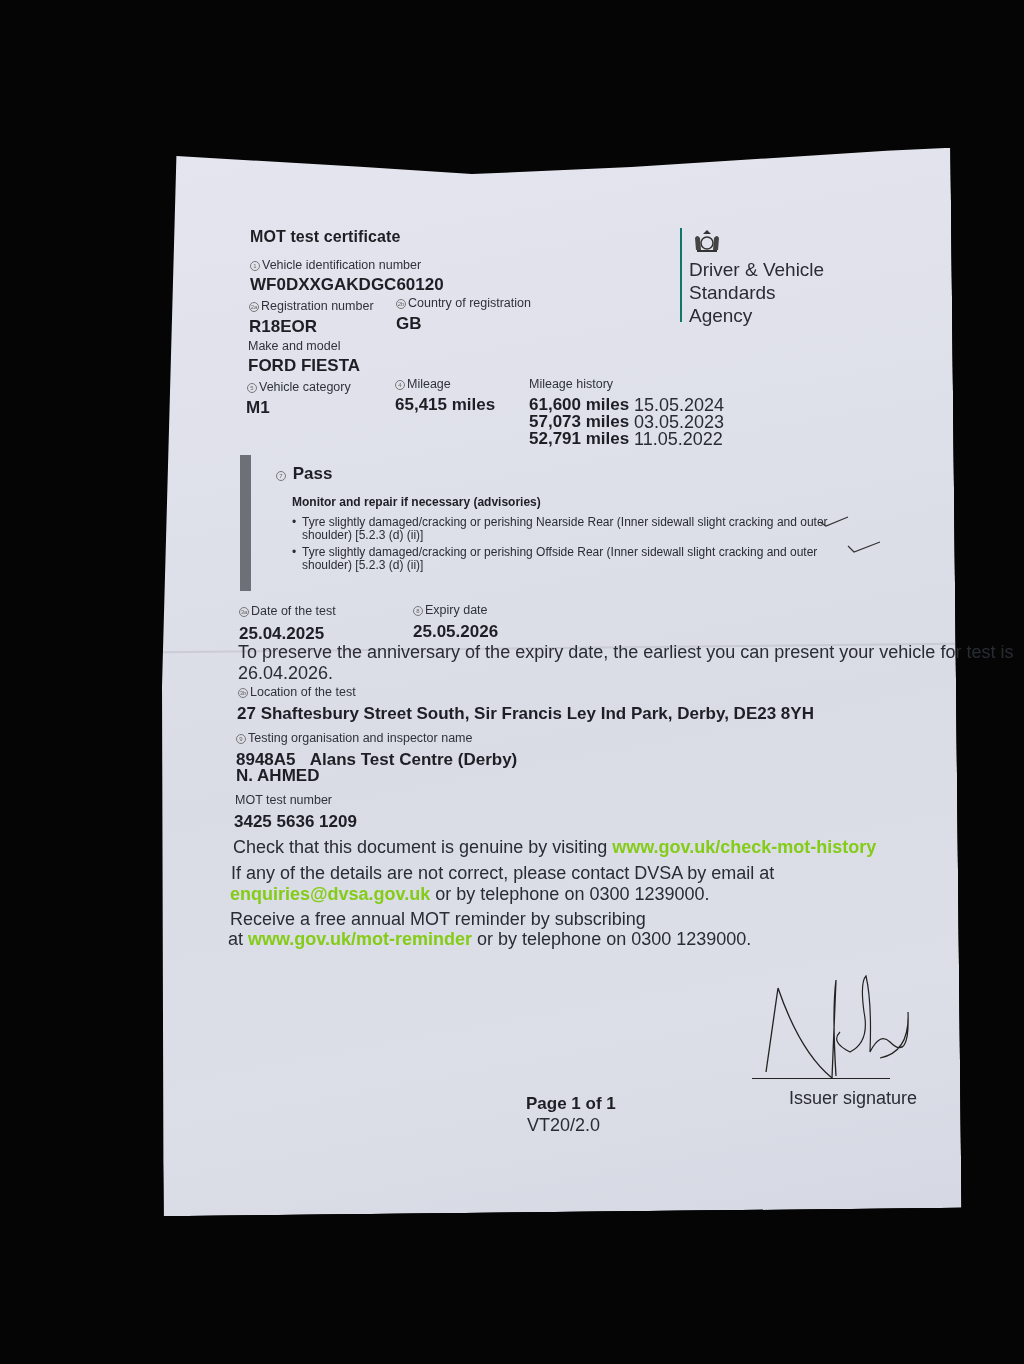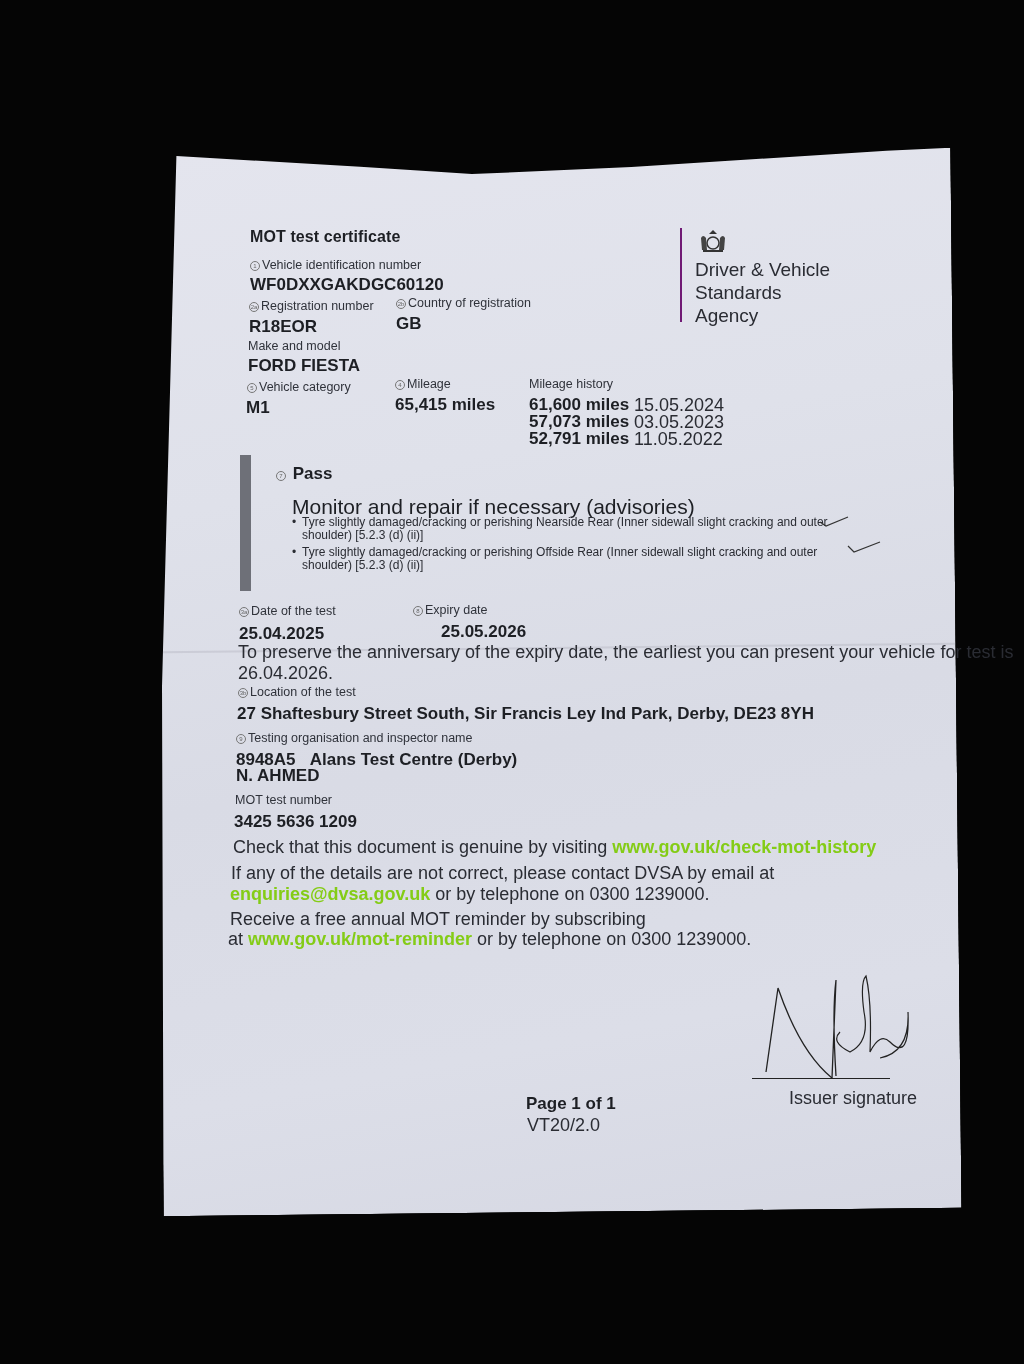--- a/index.html
+++ b/index.html
@@ -26,27 +26,27 @@
     .title { font-size: 16px; font-weight: bold; letter-spacing: 0.1px; }
     .label { font-size: 12.5px; color: #2f323a; white-space: nowrap; }
     .value { font-size: 17px; font-weight: bold; white-space: nowrap; }
     .num {
       display: inline-block; width: 8px; height: 8px; border: 1px solid #777;
       border-radius: 50%; font-size: 6px; line-height: 8px; text-align: center;
       color: #666; margin-right: 2px; vertical-align: 1px; font-weight: normal;
     }
     .agency {
       position: absolute; left: 680px; top: 228px;
-      border-left: 2px solid #701a75; padding-left: 13px; height: 94px;
+      border-left: 2px solid #0f766e; padding-left: 7px; height: 94px;
     }
     .agency .crest { width: 36px; height: 26px; }
     .agency .name { font-size: 19px; line-height: 23px; color: #2a2c33; }
     .pass-bar { position: absolute; left: 240px; top: 455px; width: 11px; height: 136px; background: #6e7078; }
     .pass { font-size: 17px; font-weight: bold; }
-    .adv-title { font-size: 21px; font-weight: normal; }
+    .adv-title { font-size: 12px; font-weight: bold; }
     .adv-list { margin: 0; padding: 0; list-style: none; width: 560px; }
     .adv-list li { font-size: 12px; line-height: 13px; margin-bottom: 4px; padding-left: 10px; position: relative; color: #2a2c33; }
     .adv-list li::before { content: "•"; position: absolute; left: 0; top: 0; }
     .body-text { font-size: 18px; color: #2a2c33; white-space: nowrap; }
     .b { font-weight: bold; color: #84cc16; }
     .sig-line { position: absolute; left: 752px; top: 1078px; width: 138px; height: 1px; background: #222; }
   </style>
 </head>
 <body>
 
@@ -131,21 +131,21 @@
 </svg>
 
 <div class="abs label" style="left:239px; top:604px;">
   <span class="num">3a</span><span>Date of the test</span>
 </div>
 <div class="abs value" style="left:239px; top:624px;">25.04.2025</div>
 
 <div class="abs label" style="left:413px; top:603px;">
   <span class="num">8</span><span>Expiry date</span>
 </div>
-<div class="abs value" style="left:413px; top:622px;margin-left:28px;">25.05.2026</div>
+<div class="abs value" style="left:413px; top:622px;">25.05.2026</div>
 
 <div class="abs body-text" style="left:238px; top:642px;">To preserve the anniversary of the expiry date, the earliest you can present your vehicle for test is</div>
 <div class="abs body-text" style="left:238px; top:663px;">26.04.2026.</div>
 
 <div class="abs label" style="left:238px; top:685px;">
   <span class="num">3b</span><span>Location of the test</span>
 </div>
 <div class="abs value" style="left:237px; top:704px;">27 Shaftesbury Street South, Sir Francis Ley Ind Park, Derby, DE23 8YH</div>
 
 <div class="abs label" style="left:236px; top:731px;">

